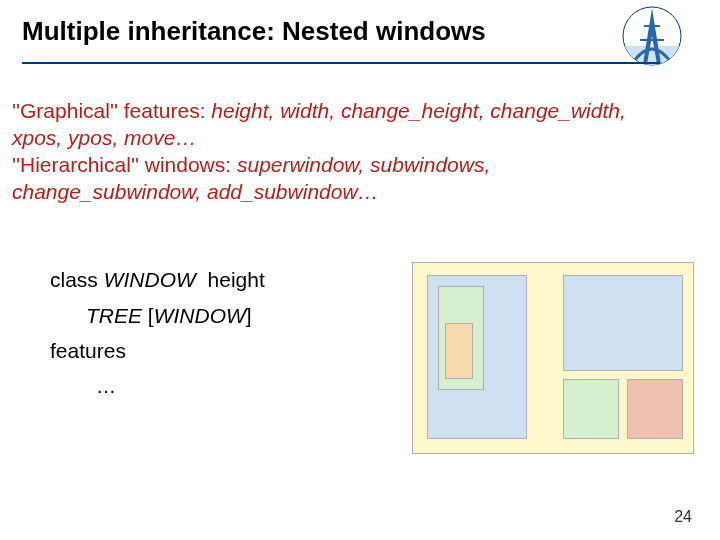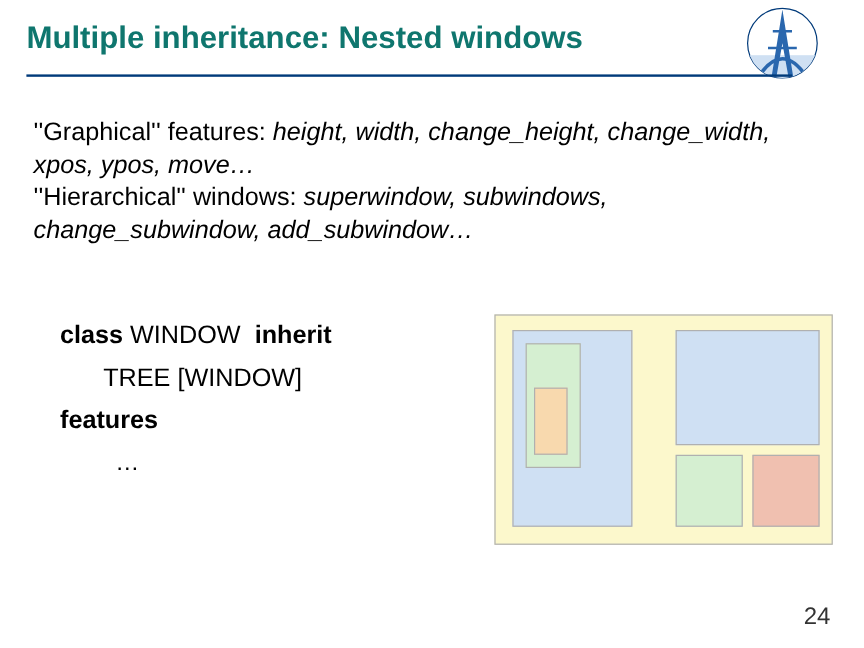--- a/index.html
+++ b/index.html
@@ -12,57 +12,57 @@
     position: relative;
     overflow: hidden;
   }
   .title {
     position: absolute;
     left: 22px;
     top: 16px;
     font-family: "Arial Black", Arial, sans-serif;
     font-weight: 900;
     font-size: 26px;
-    color: #0f766e;
+    color: #000000;
   }
   .logo {
     position: absolute;
     right: 38px;
     top: 6px;
     width: 60px;
     height: 60px;
   }
   .rule {
     position: absolute;
     left: 22px;
     top: 62px;
     width: 638px;
     height: 0;
     border-top: 2px solid #003a7a;
   }
   .body {
     position: absolute;
-    left: 28px;
+    left: 12px;
     top: 98px;
     width: 640px;
     font-size: 21px;
-    color: #000000;
+    color: #b91c1c;
     line-height: 1.28;
   }
   .body .italic { font-style: italic; }
   .code {
     position: absolute;
     left: 50px;
     top: 262px;
     font-size: 21px;
     line-height: 1.7;
   }
   .code .line2, .code .line3 { padding-left: 36px; }
-  .code .kw { font-weight: bold; }
-  .code .cls { }
+  .code .kw { font-weight: normal; }
+  .code .cls { font-style: italic; }
   .code .ell { font-weight: normal; padding-left: 46px; font-size: 20px; }
   
   .diagram {
     position: absolute;
     left: 412px;
     top: 262px;
     width: 280px;
     height: 190px;
     background: #fcf8cc;
     border: 1px solid #b0b0b0;
@@ -73,21 +73,21 @@
     box-sizing: border-box;
   }
   .win.blue   { background: #cfe0f3; }
   .win.green  { background: #d5efd1; }
   .win.orange { background: #f8d9ae; }
   .win.salmon { background: #f0c0b0; }
   .pagenum {
     position: absolute;
     right: 28px;
     bottom: 14px;
-    font-size: 20px;
+    font-size: 16px;
     color: #333;
   }
 </style>
 </head>
 <body>
 
 <div class="title">Multiple inheritance: Nested windows</div>
 
 <div class="logo">
   <svg viewBox="0 0 60 60" width="60" height="60">
@@ -113,21 +113,21 @@
   <span>''Graphical'' features:</span>
   <span class="italic">height, width, change_height, change_width, xpos, ypos, move…</span><br>
   <span>''Hierarchical'' windows:</span>
   <span class="italic">superwindow, subwindows, change_subwindow, add_subwindow…</span>
 </div>
 
 <div class="code">
   <div>
     <span class="kw">class</span>
     <span class="cls">WINDOW</span>&nbsp;
-    <span class="kw">inherit</span>
+    <span class="kw">height</span>
   </div>
   <div class="line3">
     <span class="cls">TREE</span>&nbsp;<span>[</span><span class="cls">WINDOW</span><span>]</span>
   </div>
   <div>
     <span class="kw">features</span>
   </div>
   <div class="ell">…</div>
 </div>
 

